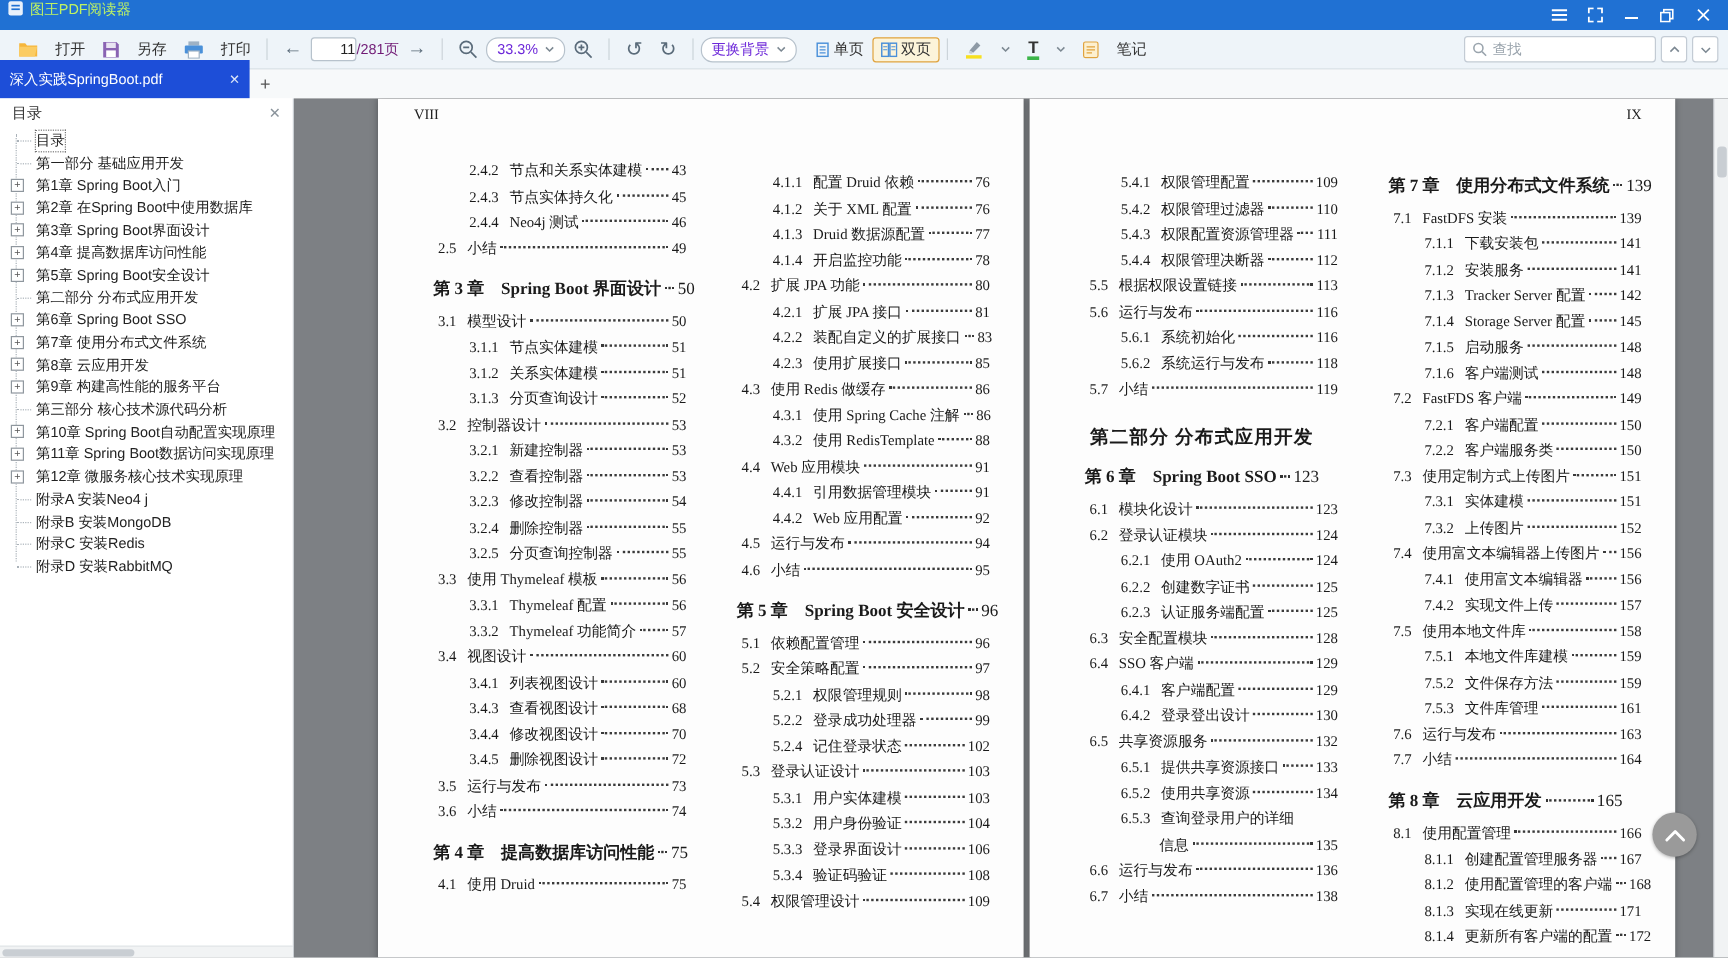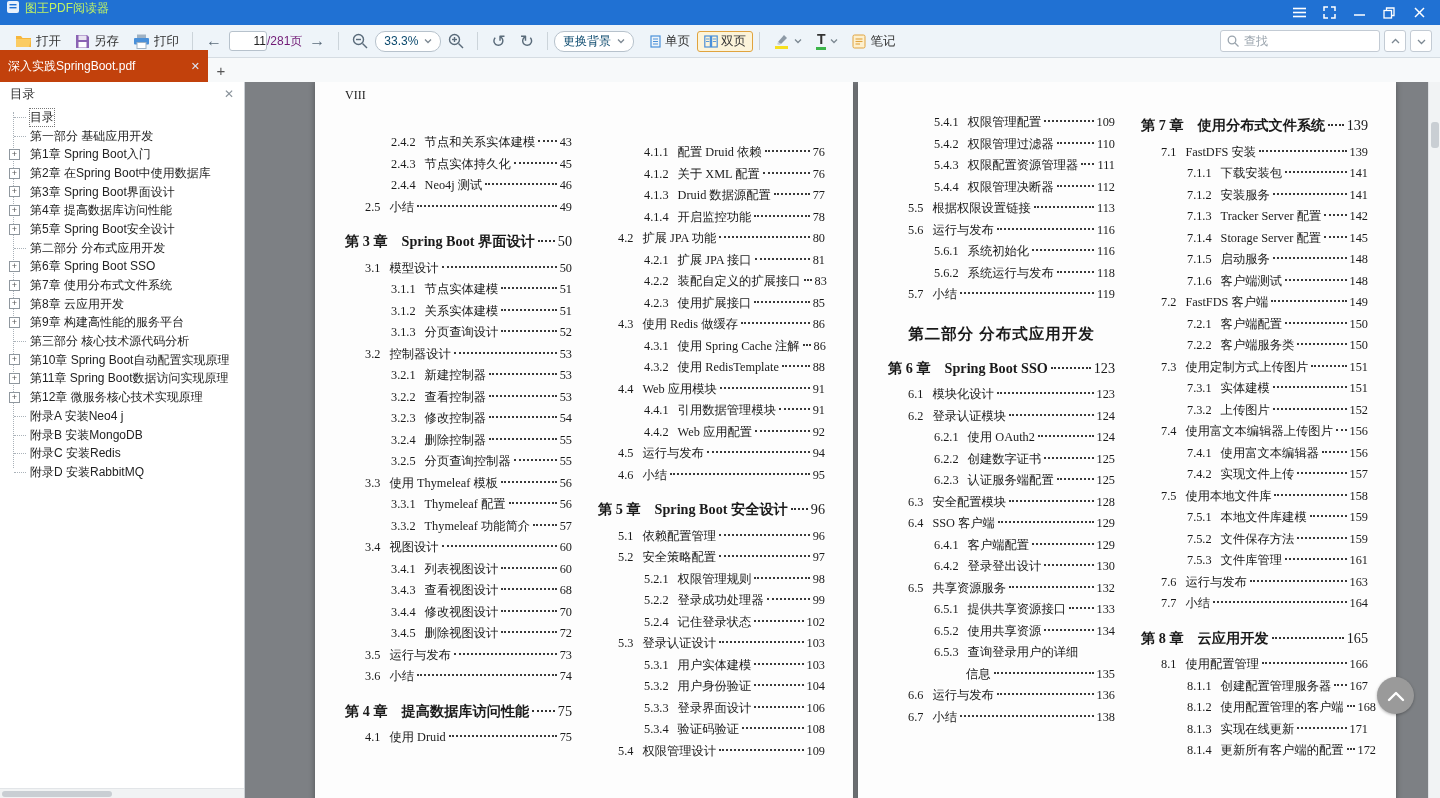--- a/index.html
+++ b/index.html
@@ -7,37 +7,37 @@
 
   
   .titlebar { height:25px; background:#2071d3; color:#bef264; display:flex; padding:0 6px; font-size:12px; }
   .titlebar .app-ico { width:14px; height:14px; margin-right:5px; }
   .titlebar .spacer { flex:1; }
   .tb-btn { width:30px; height:25px; display:flex; align-items:center; justify-content:center; color:#fff; cursor:default; }
   .tb-btn svg { display:block; }
 
   
   .toolbar { height:33px; background:#eef4f9; border-bottom:1px solid #d5dce2; display:flex; align-items:center; padding:0 8px; font-size:12.5px; color:#333; }
-  .t-item { display:flex; align-items:center; gap:4px; padding:0 7px; height:26px; border-radius:3px; white-space:nowrap; }
+  .t-item { display:flex; align-items:center; gap:14px; padding:0 7px; height:26px; border-radius:3px; white-space:nowrap; }
   .t-sep { width:1px; height:18px; background:#ccd4da; margin:0 6px; }
   .t-item svg { display:block; }
   .arrow-glyph { font-size:16px; color:#5a6b7a; line-height:1; }
   .page-input { width:38px; height:20px; border:1px solid #b7c2cc; border-radius:3px; background:#fff; text-align:right; font-size:12px; color:#222; }
-  .combo { display:flex; align-items:center; gap:6px; border:1px solid #b7c2cc; background:#fff; border-radius:10px; height:21px; padding:0 8px; font-size:12px; color:#0c4a6e; }
+  .combo { display:flex; align-items:center; gap:6px; border:1px solid #b7c2cc; background:#fff; border-radius:10px; height:21px; padding:0 8px; font-size:12px; color:#6d28d9; }
   .chev { width:8px; height:8px; }
   .mode-btn { display:flex; align-items:center; gap:3px; padding:1px 6px; border:1px solid transparent; border-radius:3px;justify-content:flex-end; }
   .mode-btn.active { border-color:#e0a33e; background:#fcf4da; }
   .under-T { font-weight:bold; font-size:14px; border-bottom:3px solid #3cb54a; line-height:1.05; padding:0 1px; color:#333; }
   .search-wrap { margin-left:auto; display:flex; align-items:center; gap:4px; }
   .search-box { display:flex; align-items:center; width:160px; height:22px; border:1px solid #c3cbd4; border-radius:3px; background:#fff; padding:0 6px; gap:5px; color:#9aa4ad; font-size:12px; }
   .sr-btn { width:22px; height:22px; border:1px solid #c3cbd4; border-radius:3px; background:#fff; display:flex; align-items:center; justify-content:center; }
 
   
   .tabbar { height:24px; background:#f7f9fa; display:flex; align-items:flex-end; }
-  .tab { width:208px; height:24px; background:#c2410c; color:#fff; font-size:12px; display:flex; align-items:center; padding:16px 8px; gap:6px; }
+  .tab { width:208px; height:24px; background:#1d4ed8; color:#fff; font-size:12px; display:flex; align-items:center; padding:16px 8px; gap:6px; }
   .tab .tab-label { flex:1; overflow:hidden; white-space:nowrap; }
   .tab-close { font-size:11px; color:#dce6f8; }
   .tab-add { width:26px; height:24px; display:flex; align-items:center; justify-content:center; color:#555; font-size:15px; }
 
   
   .content { display:flex; height:716px; }
 
   
   .sidebar { width:245px; background:#fff; border-right:1px solid #c9ced3; display:flex; flex-direction:column; position:relative; }
   .sb-head { height:22px; display:flex; align-items:center; padding:2px 10px 0 10px; font-size:12.5px; color:#333; }
@@ -62,21 +62,21 @@
   .col.shift { padding-top:10px; }
 
   .toc-row { display:flex; align-items:baseline; font-size:12.3px; line-height:21.5px; }
   .toc-row .num { flex:none; margin-right:9px; }
   .toc-row.sec { padding-left:20px; }
   .toc-row.sub { padding-left:46px; }
   .toc-row.cont { padding-left:78px; }
   .toc-row .ttl { flex:none; }
   .leader { flex:1; margin:0 3px; border-bottom:2px dotted #3a3a3a; transform:translateY(-4px); min-width:8px; }
   .toc-row .pg { flex:none; }
-  .toc-row.chapter { font-weight:bold; font-size:14.2px; margin:13px 0 5px; padding-left:0; }
+  .toc-row.chapter { font-weight:bold; font-size:14.2px; margin:13px 16px 5px; padding-left:0; }
   .toc-row.chapter .num { margin-right:14px; }
   .toc-row.chapter .leader { border-bottom-color:#333; }
   .toc-row.chapter .pg { font-weight:normal; }
   .part-head { text-align:center; font-weight:bold; font-size:15.5px; margin:18px 0 12px; letter-spacing:1px; }
 
   
   .v-scroll { position:absolute; right:0; top:0; bottom:0; width:12px; background:#f1f3f4; border-left:1px solid #dfe2e5; }
   .v-scroll .thumb { position:absolute; left:2px; top:40px; width:8px; height:26px; background:#c9ced3; border-radius:3px; }
 
   
@@ -709,20 +709,21 @@
               <div class="toc-row sec">
                 <span class="num">5.4</span>
                 <span class="ttl">权限管理设计</span>
                 <span class="leader"></span>
                 <span class="pg">109</span>
               </div>
             </div>
         </div>
       </div>
       <div class="page">
+        <div class="folio right">IX</div>
         <div class="cols">
           <div class="col shift" id="rp-c1">
               <div class="toc-row sub">
                 <span class="num">5.4.1</span>
                 <span class="ttl">权限管理配置</span>
                 <span class="leader"></span>
                 <span class="pg">109</span>
               </div>
               <div class="toc-row sub">
                 <span class="num">5.4.2</span>

